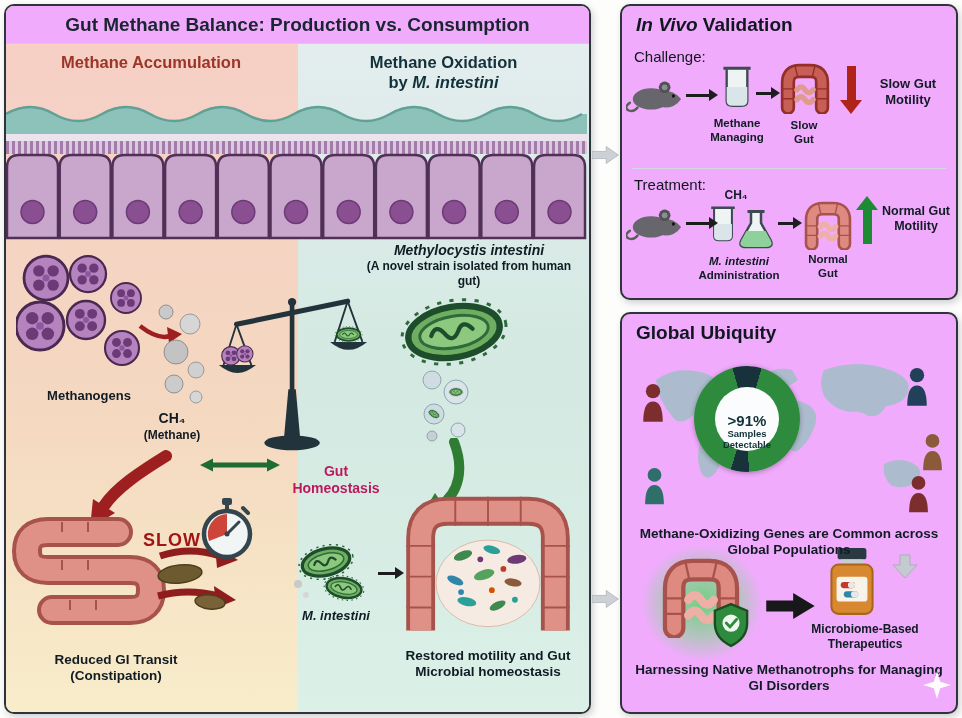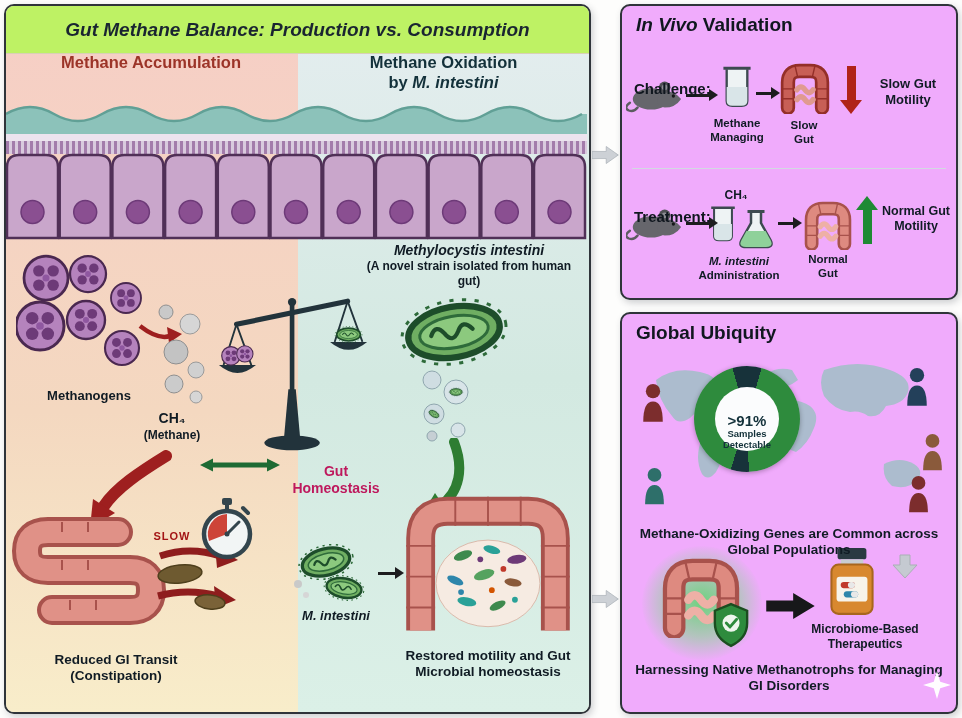--- a/index.html
+++ b/index.html
@@ -7,36 +7,36 @@
   .canvas { position:relative; width:962px; height:718px; background:#fdfdfc;
             font-family:"Liberation Sans", sans-serif; overflow:hidden; color:#101b24; }
   .abs { position:absolute; }
   .panel { position:absolute; border:2.5px solid #2f343a; border-radius:10px;
            overflow:hidden; box-shadow:2px 3px 7px rgba(40,45,60,.22); }
   .main-panel { left:4px; top:4px; width:587px; height:710px; background:#f6efdc; }
   .side-panel { left:620px; width:338px; background:#f0abfc; }
   .invivo { top:4px; height:296px; }
   .global { top:312px; height:402px; }
 
-  .main-title { position:absolute; left:0; right:0; top:0; height:48px; background:#bef264;
+  .main-title { position:absolute; left:0; right:0; top:0; height:38px; background:#f0abfc;
                 border-bottom:1px solid #d9d0b5; color:#1a2531; font-size:19px; font-weight:700;
-                display:flex; align-items:center; justify-content:center; z-index:6;font-style:italic; }
+                display:flex; align-items:center; justify-content:center; z-index:6; }
   .halves { position:absolute; left:0; right:0; top:38px; bottom:0; display:flex; }
   .half-left  { flex:1; background:linear-gradient(180deg,#f6cfc5 0%,#f4d8c0 55%,#f8edca 100%); }
   .half-right { flex:1; background:linear-gradient(180deg,#e3edee 0%,#d3e9e1 50%,#dbf0e7 100%); }
   .half-heading { position:absolute; top:46px; text-align:center; font-weight:700;
                   font-size:16.5px; line-height:1.22; z-index:4; }
   .heading-acc { left:40px; width:210px; color:#9c3428; }
   .heading-oxi { left:305px; width:265px; color:#13313a;text-align:center; }
 
   .lbl { position:absolute; text-align:center; font-weight:700; color:#101b24;
          line-height:1.22; z-index:5; font-size:13px; }
   .it { font-style:italic; }
   .side-title { position:absolute; left:14px; top:8px; font-size:19px; font-weight:700; color:#10171f; z-index:5; }
-  .row-lbl { position:absolute; font-size:15px; font-weight:700; color:#10171f; z-index:5;margin-top:32px; }
+  .row-lbl { position:absolute; font-size:15px; font-weight:400; color:#10171f; z-index:5; }
 
   .harrow { position:absolute; height:3px; background:#1d1d1f; z-index:4; }
   .harrow::after { content:""; position:absolute; right:-8px; top:-5px; width:0; height:0;
                    border-left:9px solid #1d1d1f; border-top:6.5px solid transparent;
                    border-bottom:6.5px solid transparent; }
   .varrow { position:absolute; width:22px; display:flex; flex-direction:column; align-items:center; z-index:4; }
   .varrow .shaft { width:9px; background:currentColor; }
   .varrow .head { width:0; height:0; border-left:11px solid transparent; border-right:11px solid transparent; }
   .varrow.down .head { border-top:14px solid currentColor; }
   .varrow.up .head { border-bottom:14px solid currentColor; }
@@ -225,21 +225,21 @@
       <path d="M108,32 L38,32 Q17,32 17,51 Q17,70 38,70 L120,70 Q141,70 141,90 Q141,110 120,110 L42,110" fill="none" stroke="#a8524c" stroke-width="30" stroke-linecap="round"></path>
       <path d="M108,32 L38,32 Q17,32 17,51 Q17,70 38,70 L120,70 Q141,70 141,90 Q141,110 120,110 L42,110" fill="none" stroke="#e09187" stroke-width="22" stroke-linecap="round"></path>
       <path d="M52,22 v10 M78,22 v10 M52,60 v10 M78,60 v10 M60,100 v10 M86,100 v10" stroke="#a8524c" stroke-width="2"></path>
       <path d="M150,56 Q180,46 210,56" stroke="#8f1d1d" stroke-width="7" fill="none"></path>
       <polygon points="228,60 205,46 207,68" fill="#8f1d1d"></polygon>
       <path d="M148,96 Q178,88 208,96" stroke="#8f1d1d" stroke-width="7" fill="none"></path>
       <polygon points="226,100 204,86 206,108" fill="#8f1d1d"></polygon>
       <ellipse cx="170" cy="74" rx="22" ry="9" fill="#6e5a30" stroke="#4e3f1c" stroke-width="1.5" transform="rotate(-6 170 74)"></ellipse>
       <ellipse cx="200" cy="102" rx="15" ry="7" fill="#7a6238" stroke="#4e3f1c" stroke-width="1.5" transform="rotate(6 200 102)"></ellipse>
     </svg>
-    <div class="lbl" style="left:130px;top:524px;width:72px;font-size:11px;color:#a31515;letter-spacing:1px">SLOW</div>
+    <div class="lbl" style="left:130px;top:524px;width:72px;font-size:18px;color:#a31515;letter-spacing:1px">SLOW</div>
 
     <svg class="abs" style="left:192px;top:490px;width:58px;height:64px" viewBox="0 0 58 64">
       <rect x="24" y="2" width="10" height="7" rx="2" fill="#33454d"></rect>
       <rect x="27" y="8" width="4" height="5" fill="#33454d"></rect>
       <line x1="45" y1="12" x2="50" y2="17" stroke="#33454d" stroke-width="4" stroke-linecap="round"></line>
       <circle cx="29" cy="38" r="23" fill="#f2f5f5" stroke="#33454d" stroke-width="4.5"></circle>
       <path d="M29,38 L29,18 A20,20 0 0 0 11,45 Z" fill="#cd4438"></path>
       <circle cx="29" cy="38" r="2.5" fill="#33454d"></circle>
       <line x1="29" y1="38" x2="41" y2="26" stroke="#33454d" stroke-width="3" stroke-linecap="round"></line>
     </svg>

